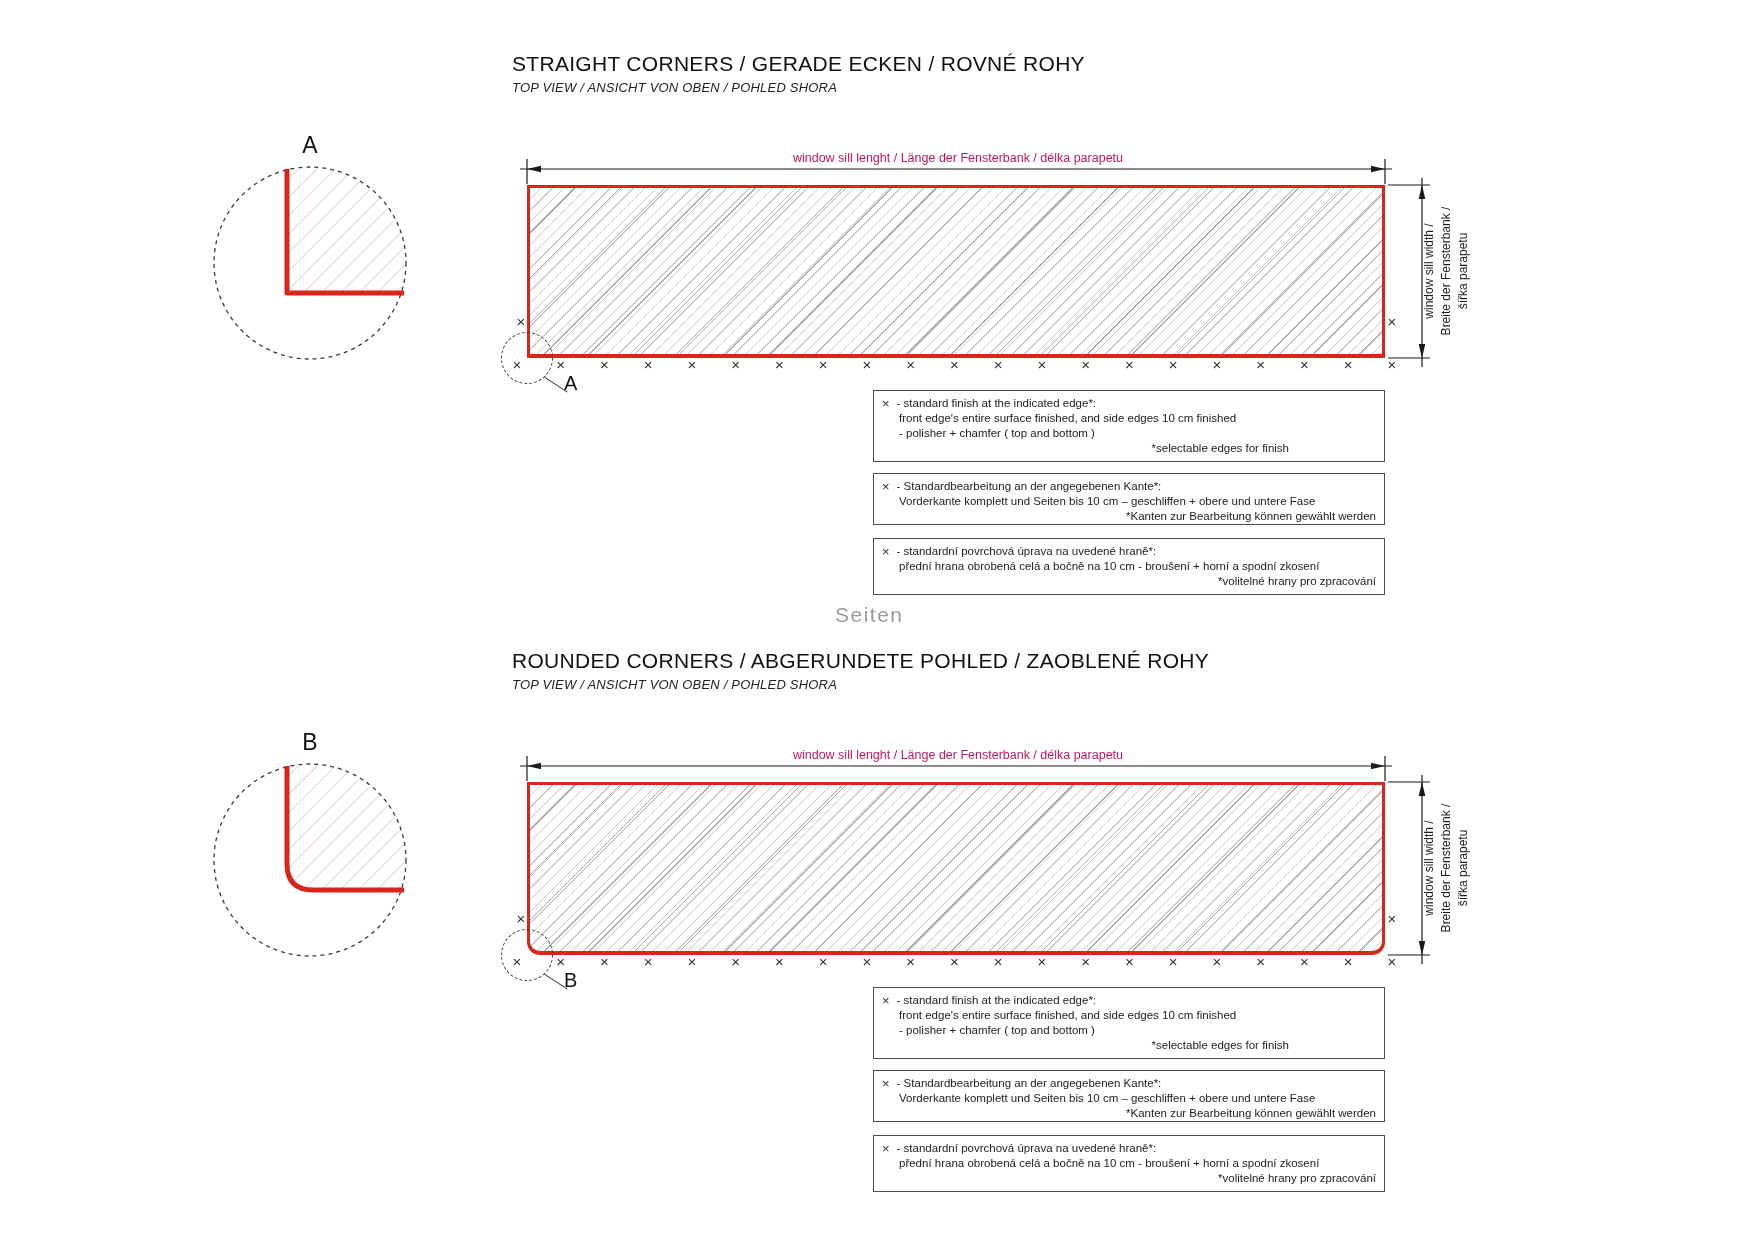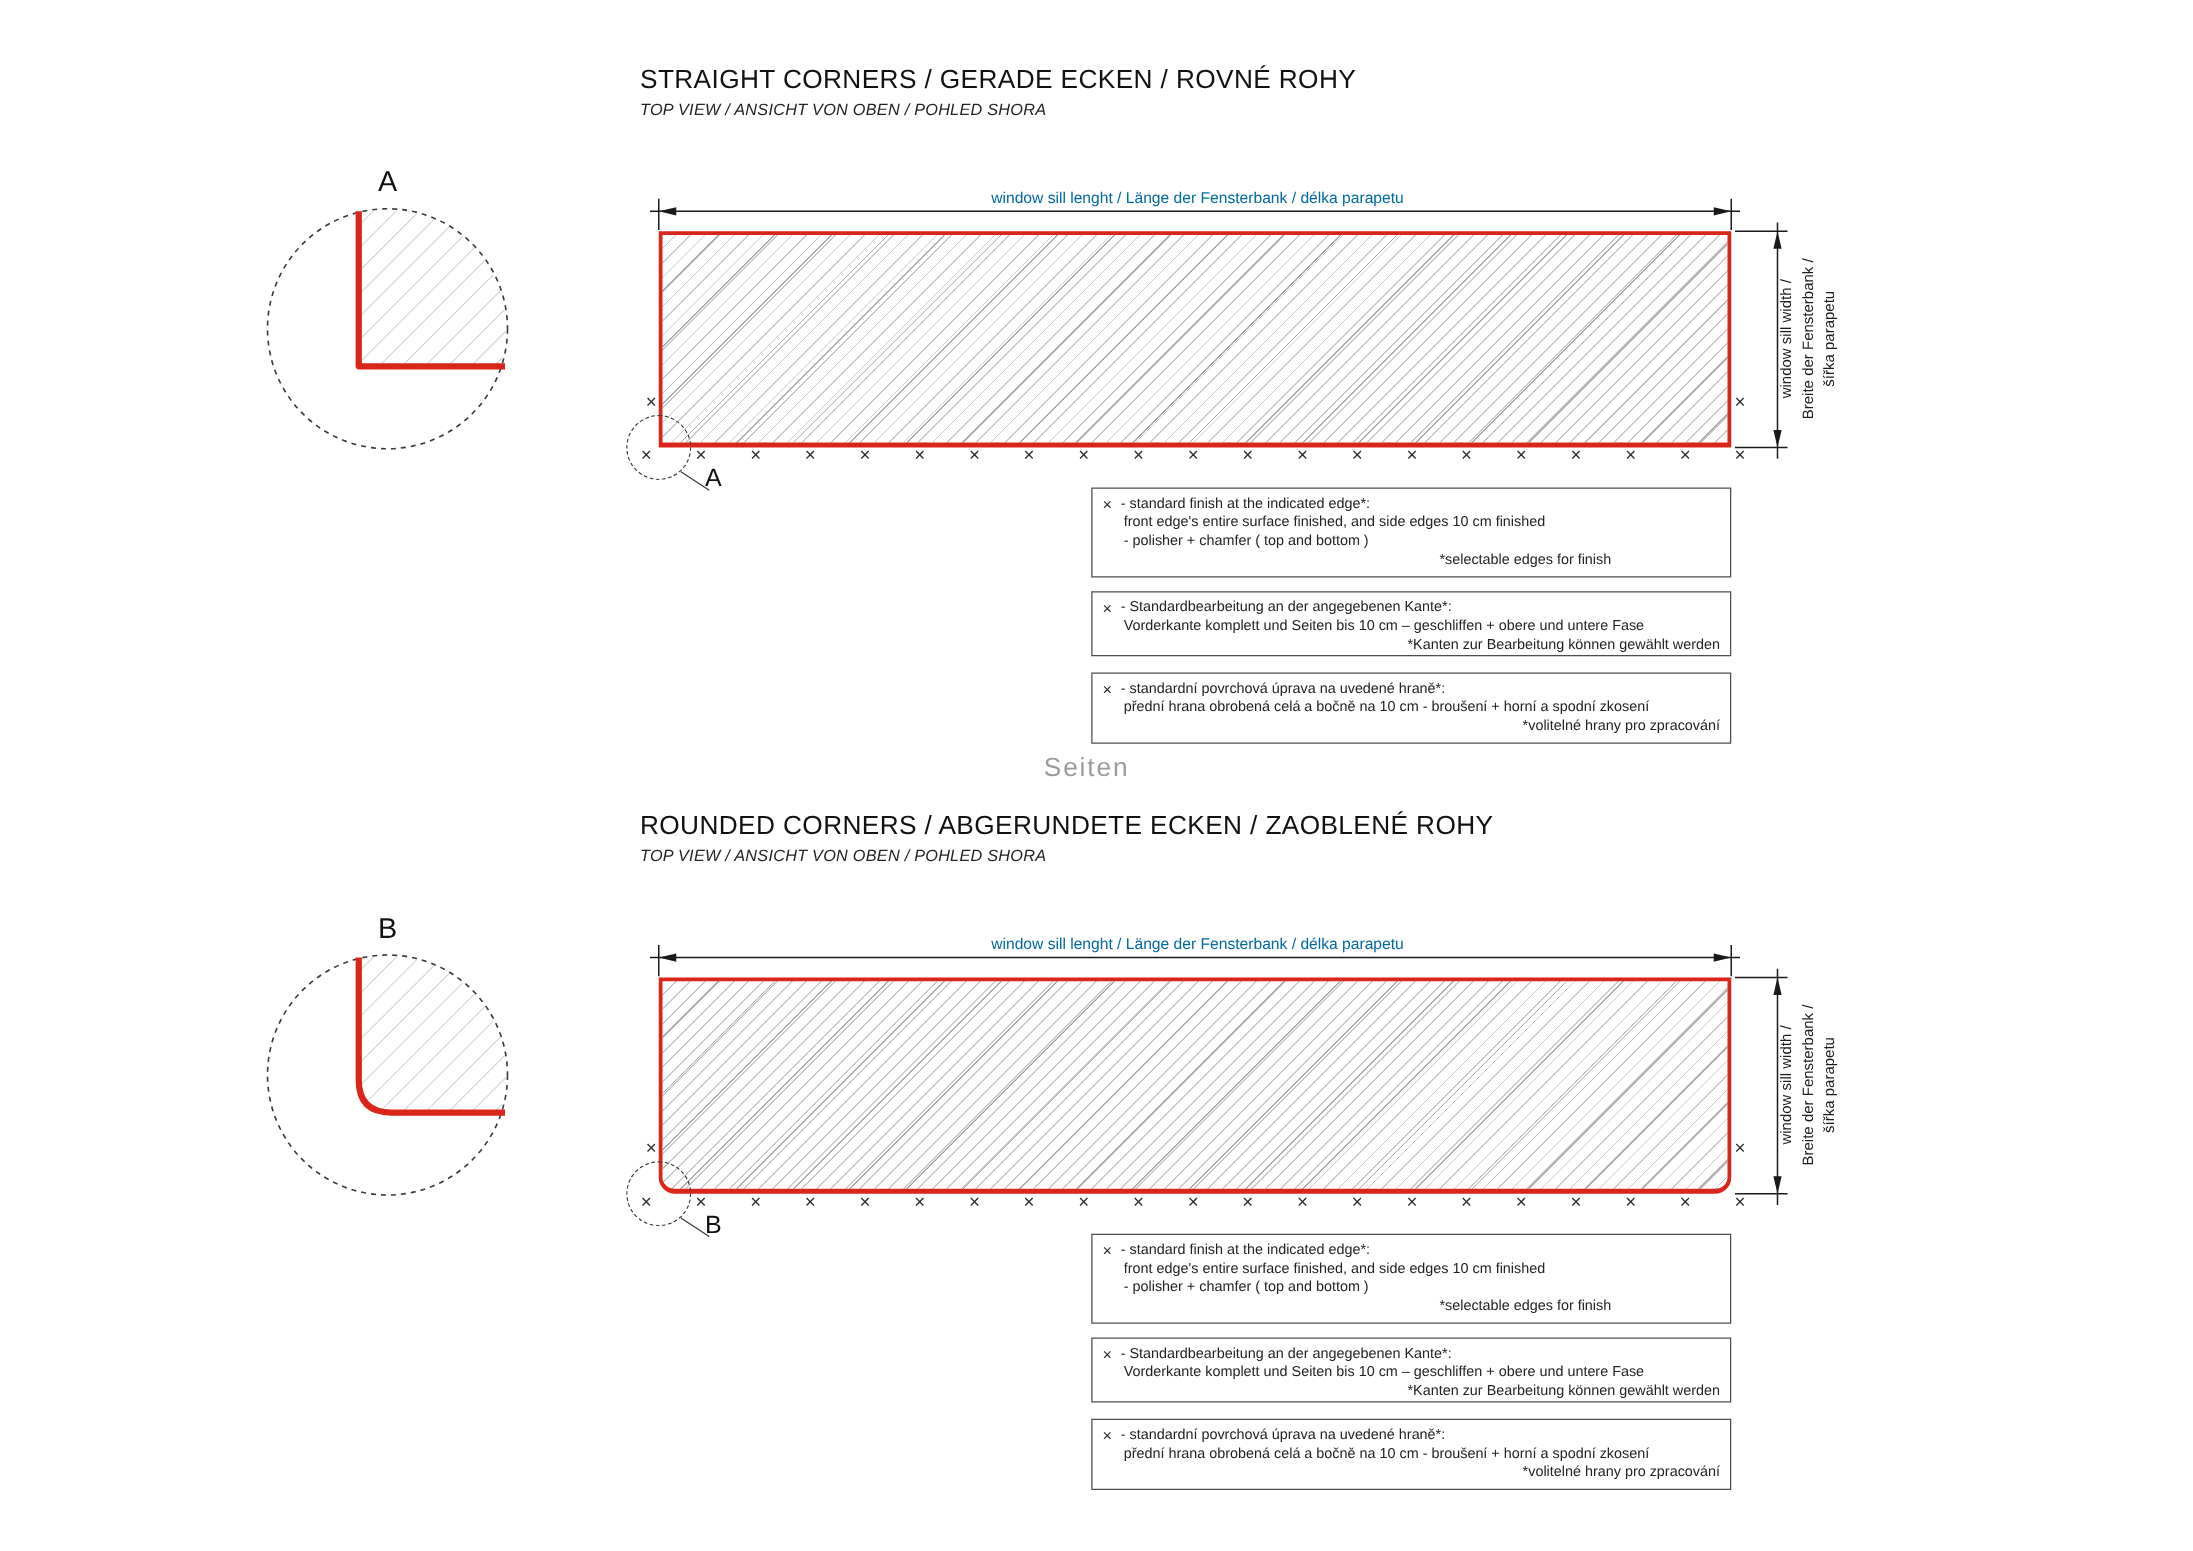--- a/index.html
+++ b/index.html
@@ -10,21 +10,21 @@
   .section-straight{top:0;}
   .section-rounded{top:597px;}
 
   .title{left:512px;top:52px;font-size:21px;letter-spacing:.3px;white-space:nowrap;color:#111;}
   .subtitle{left:512px;top:80px;font-size:13px;letter-spacing:.2px;white-space:nowrap;color:#222;font-style:italic;}
 
   .detail-label{left:212px;top:132px;width:196px;text-align:center;font-size:23px;color:#111;}
   .detail-svg{left:212px;top:163px;}
 
   .dim-top-svg{left:500px;top:140px;}
-  .dim-top-label{left:600px;top:151px;width:716px;text-align:center;font-size:12.5px;white-space:nowrap;color:#0369a1;}
+  .dim-top-label{left:600px;top:151px;width:716px;text-align:center;font-size:12.5px;white-space:nowrap;color:#be185d;}
   .dim-right-svg{left:1380px;top:175px;}
   .width-label{left:1353px;top:244px;width:190px;height:54px;transform:rotate(-90deg);text-align:center;font-size:12px;line-height:17px;white-space:nowrap;color:#1c1c1c;}
 
   .sill{left:527px;top:185px;width:858px;height:173px;box-sizing:border-box;
         border:3px solid var(--accent_red,#da251a);border-bottom-width:4px;
         background:
           repeating-linear-gradient(135deg,rgba(0,0,0,0) 0 31px,var(--hatch_line_dark,#ababab) 31px 32px),
           repeating-linear-gradient(135deg,rgba(0,0,0,0) 0 7.2px,var(--hatch_line,#c9c9c9) 7.2px 8.2px);}
   .sill.rounded{border-radius:0 0 13px 13px;}
 
@@ -158,21 +158,21 @@
         <span>- standardní povrchová úprava na uvedené hraně*:</span>
       </div>
       <div class="lg-indent">přední hrana obrobená celá a bočně na 10 cm - broušení + horní a spodní zkosení</div>
       <div class="lg-note">*volitelné hrany pro zpracování</div>
     </div>
   </div>
 
   <div class="abs watermark">Seiten</div>
 
   <div class="section section-rounded">
-    <div class="abs title">ROUNDED CORNERS / ABGERUNDETE ECKEN / ZAOBLENÉ ROHY</div>
+    <div class="abs title">ROUNDED CORNERS / ABGERUNDETE POHLED / ZAOBLENÉ ROHY</div>
     <div class="abs subtitle">TOP VIEW / ANSICHT VON OBEN / POHLED SHORA</div>
 
     <div class="abs detail-label">B</div>
     <svg class="abs detail-svg" width="196" height="200" viewBox="0 0 196 200">
       <defs>
         <pattern id="hB" width="13" height="13" patternUnits="userSpaceOnUse" patternTransform="rotate(45)">
           <line x1="0" y1="0" x2="0" y2="13" stroke="#bdbdbd" stroke-width="1.2"></line>
         </pattern>
         <clipPath id="cB">
             <circle cx="98" cy="100" r="95"></circle>

